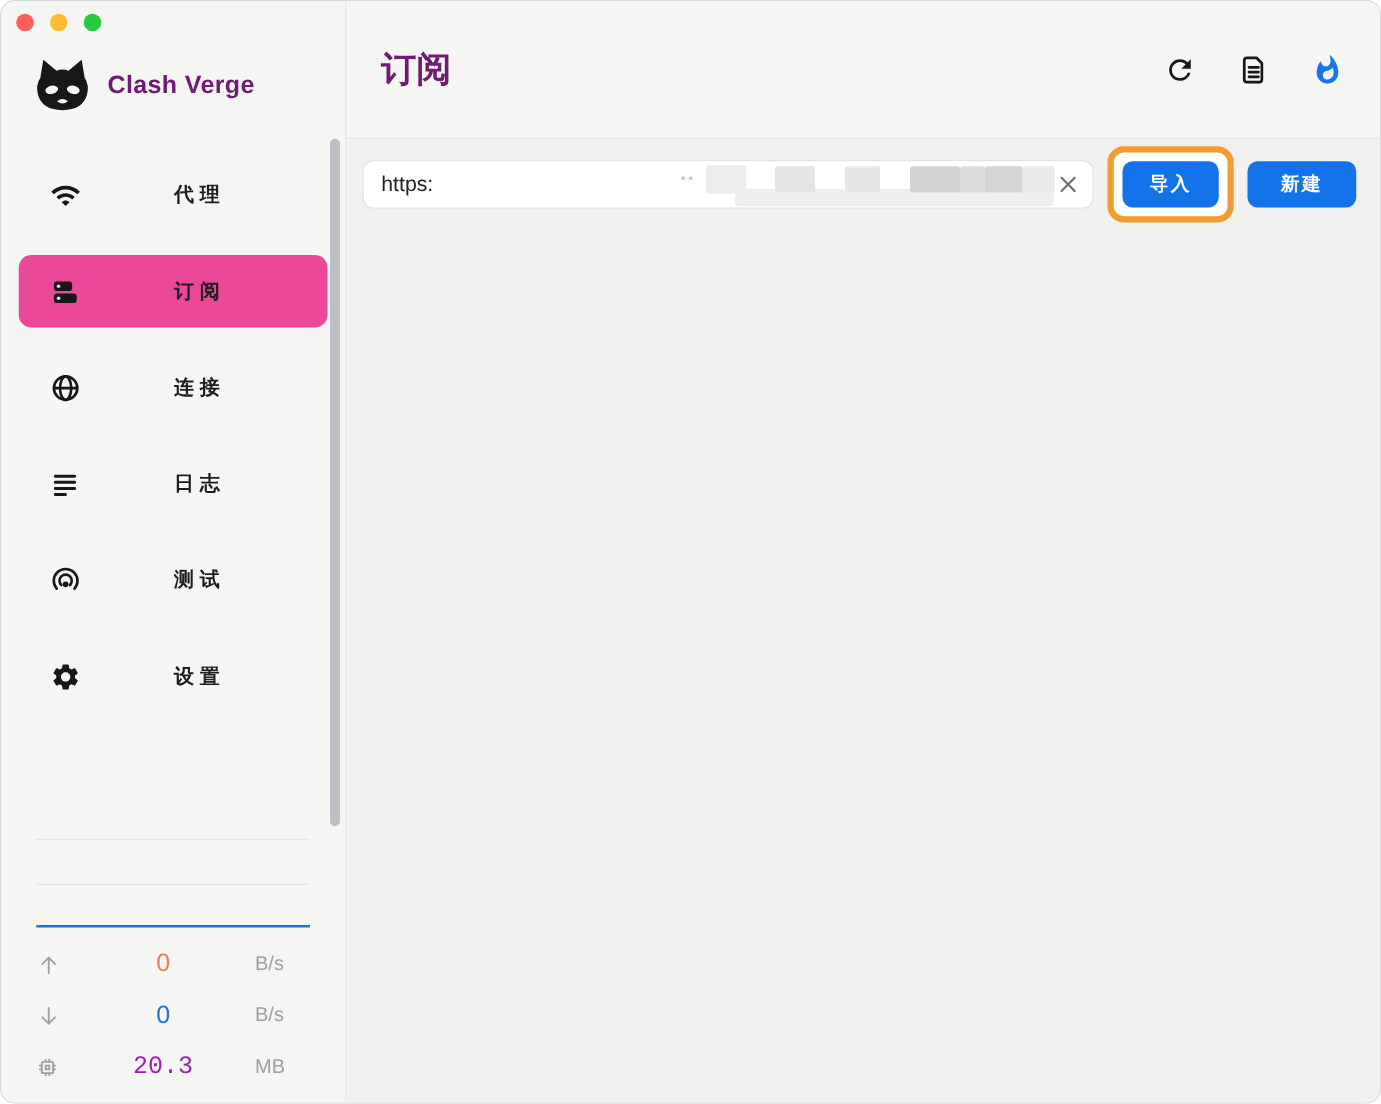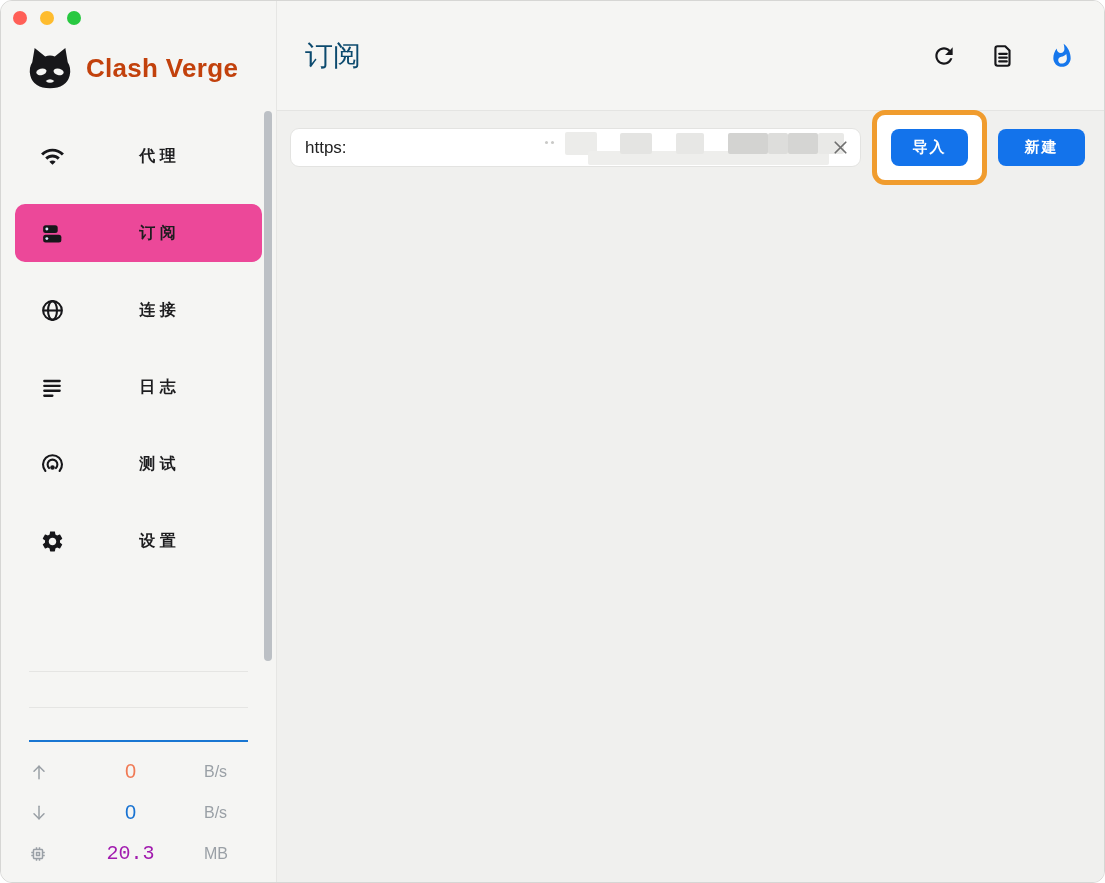--- a/index.html
+++ b/index.html
@@ -10,21 +10,21 @@
   .sidebar{width:276px;flex:none;display:flex;flex-direction:column;position:relative;
            background:#f5f5f3;border-right:1px solid #e6e6e4;box-sizing:border-box;}
   .traffic-lights{position:absolute;top:10px;left:12px;display:flex;gap:13px;z-index:5;}
   .tl-dot{width:14px;height:14px;border-radius:50%;}
   .tl-close{background:#ff5f57;}
   .tl-min{background:#febc2e;}
   .tl-max{background:#28c840;}
 
   .brand{display:flex;align-items:center;gap:13px;margin:44px 0 0 26px;}
   .brand svg{width:46px;height:46px;}
-  .brand-text{font-size:26px;font-weight:bold;color:#c2410c;letter-spacing:.3px;}
+  .brand-text{font-size:20px;font-weight:bold;color:#701a75;letter-spacing:.3px;}
 
   .nav{margin-top:36px;padding:0 14px;display:flex;flex-direction:column;gap:19px;}
   .nav-item{height:58px;border-radius:10px;display:flex;align-items:center;
             padding:0 12px 0 24px;cursor:pointer;}
   .nav-item.active{background:#ec4899;}
   .nav-icon{width:26px;height:26px;flex:none;display:flex;align-items:center;justify-content:center;}
   .nav-icon svg{width:25px;height:25px;}
   .nav-label{flex:1;text-align:center;font-size:16px;font-weight:600;color:#1d1d1f;}
 
   .side-scrollbar{position:absolute;right:4px;top:110px;width:8px;height:550px;
@@ -40,21 +40,21 @@
   .stat-value{flex:1;text-align:center;font-size:20px;}
   .stat-value.up{color:#f07a55;}
   .stat-value.down{color:#1973d2;}
   .stat-value.mem{color:#a21caf;font-family:Liberation Mono, monospace;}
   .stat-unit{width:44px;font-size:16px;color:#9aa0a6;}
 
   
   .main{flex:1;display:flex;flex-direction:column;background:#f0f0ee;min-width:0;}
   .main-header{height:110px;flex:none;background:#f5f5f3;border-bottom:1px solid #e4e4e2;
                display:flex;align-items:center;padding:0 28px;box-sizing:border-box;}
-  .page-title{font-size:28px;font-weight:400;color:#0c4a6e;}
+  .page-title{font-size:28px;font-weight:700;color:#701a75;}
   .header-actions{margin-left:auto;display:flex;align-items:center;gap:31px;}
   .icon-btn{width:28px;height:28px;border:none;background:none;padding:0;cursor:pointer;
             display:flex;align-items:center;justify-content:center;}
   .icon-btn svg{width:26px;height:26px;}
 
   .toolbar{display:flex;align-items:center;height:53px;margin:10px 19px 0 13px;gap:11px;}
   .url-input-wrap{position:relative;flex:1;height:39px;}
   .url-input{width:100%;height:100%;box-sizing:border-box;background:#fff;border:1px solid #e3e3e1;
              border-radius:9px;padding:0 42px 0 14px;font-size:17px;color:#222;outline:none;
              font-family:inherit;}
@@ -65,21 +65,21 @@
   .r-band{left:48px;top:19px;right:0;height:14px;background:#eeeeec;border-radius:0 0 4px 4px;}
   .r-1{left:80px;top:1px;width:32px;height:21px;background:#e4e4e2;}
   .r-2{left:136px;top:1px;width:28px;height:21px;background:#e7e7e5;}
   .r-3{left:188px;top:1px;width:40px;height:21px;background:#d3d3d1;}
   .r-4{left:228px;top:1px;width:20px;height:21px;background:#dddddb;}
   .r-5{left:248px;top:1px;width:30px;height:21px;background:#d5d5d3;}
   .r-6{left:278px;top:1px;width:26px;height:21px;background:#e9e9e7;}
   .clear-btn{position:absolute;right:9px;top:8px;width:23px;height:23px;border:none;background:none;
              padding:0;cursor:pointer;display:flex;align-items:center;justify-content:center;}
 
-  .import-ring{flex:none;border:5px solid #f09c2e;border-radius:13px;padding:14px;background:#fff;}
+  .import-ring{flex:none;border:5px solid #f09c2e;border-radius:13px;padding:7px;background:#fff;}
   .btn{height:37px;background:#1373eb;color:#fff;border:none;border-radius:8px;
        font-size:15px;font-weight:600;letter-spacing:2px;cursor:pointer;font-family:inherit;
        display:flex;align-items:center;justify-content:center;padding:0;}
   .btn-import{width:77px;}
   .btn-new{width:87px;flex:none;}
 
   .main-body{flex:1;}
 </style>
 </head>
 <body>

